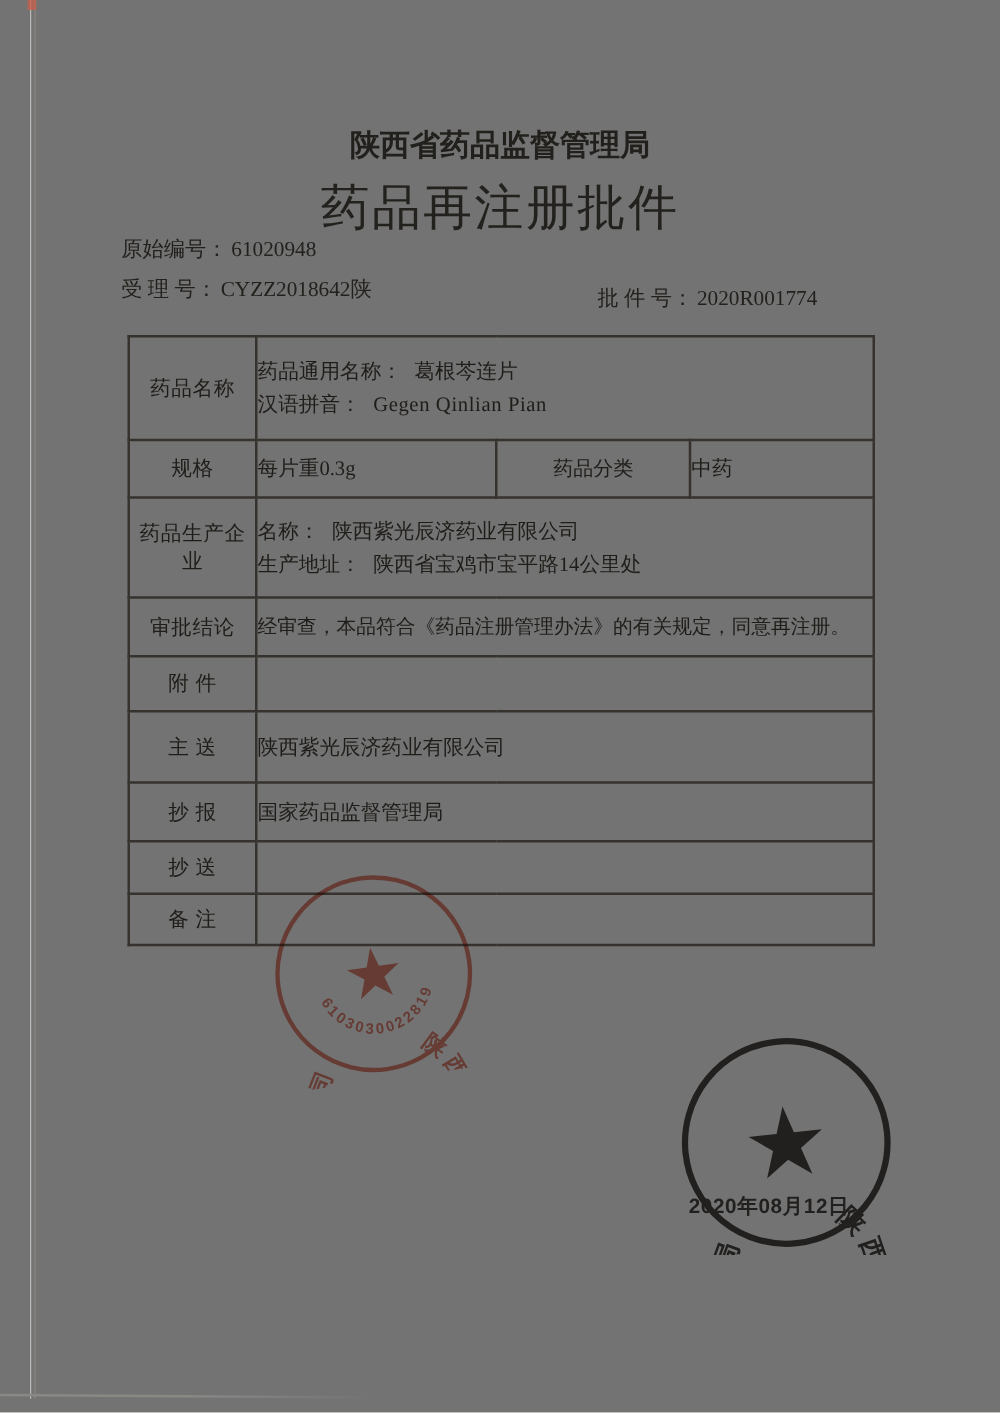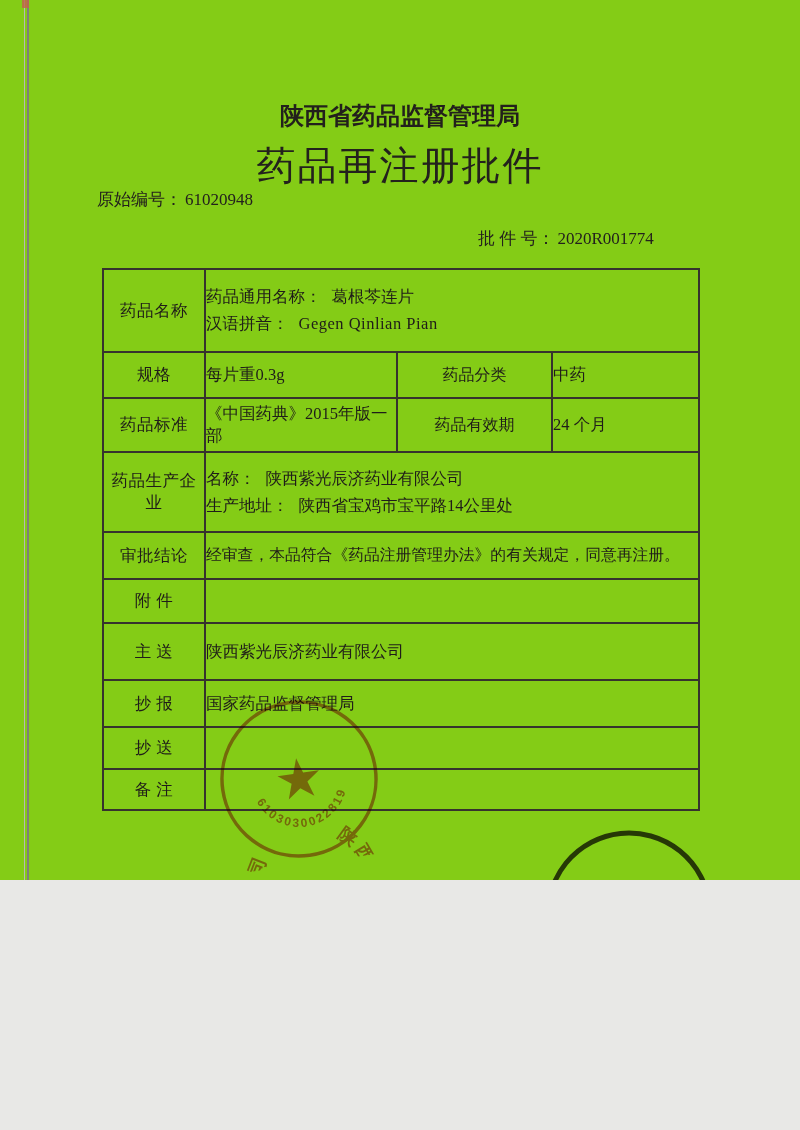--- a/index.html
+++ b/index.html
@@ -1,18 +1,18 @@
 <!DOCTYPE html>
 <html><head>
 <meta charset="utf-8">
 <style>
   html,body{margin:0;padding:0;background:#e8e8e6;}
   .page{
-    position:relative;width:800px;height:880px;margin:0 auto;
-    background:#84cc16;overflow:hidden;
+    position:relative;width:800px;height:1130px;margin:0 auto;
+    background:#737373;overflow:hidden;
     font-family:"Liberation Serif","DejaVu Serif",serif;
     color:#201e1a;
   }
   
   .edge-line-1{position:absolute;left:24px;top:0;width:1px;height:1119px;background:#bab8b4;}
   .edge-line-2{position:absolute;left:27px;top:0;width:2px;height:1119px;background:#807e7a;}
   .edge-tick{position:absolute;left:22px;top:0;width:7px;height:8px;background:#c4604c;opacity:.8;}
   .edge-bottom{position:absolute;left:0;top:1116px;width:300px;height:2px;
     background:linear-gradient(90deg,#8a8885 50%,rgba(138,136,133,0));transform:rotate(.35deg);}
   
@@ -67,20 +67,21 @@
 
   <div class="edge-line-1"></div>
   <div class="edge-line-2"></div>
   <div class="edge-tick"></div>
   <div class="edge-bottom"></div>
 
   <div class="org-title">陕西省药品监督管理局</div>
   <div class="doc-title">药品再注册批件</div>
 
   <div class="meta meta-original"><span class="k">原始编号：</span><span class="v">61020948</span></div>
+  <div class="meta meta-acceptance"><span class="k">受 理 号：</span><span class="v">CYZZ2018642陕</span></div>
   <div class="meta meta-approval"><span class="k">批 件 号：</span><span class="v">2020R001774</span></div>
 
   <table class="doc-table">
     <colgroup>
         <col style="width:102px">
         <col style="width:192px">
         <col style="width:155px">
         <col style="width:147px">
       </colgroup>
     <tbody>
@@ -89,26 +90,20 @@
         <td class="val multi" colspan="3">
           <div class="ln"><span class="k">药品通用名称：</span><span class="v">葛根芩连片</span></div>
           <div class="ln"><span class="k">汉语拼音：</span><span class="v latin">Gegen Qinlian Pian</span></div>
         </td>
       </tr>
       <tr class="r3">
         <td class="lab">规格</td>
         <td class="val">每片重0.3g</td>
         <td class="lab2">药品分类</td>
         <td class="val">中药</td>
-      </tr>
-      <tr class="r4">
-        <td class="lab">药品标准</td>
-        <td class="val2">《中国药典》2015年版一部</td>
-        <td class="lab2">药品有效期</td>
-        <td class="val">24 个月</td>
       </tr>
       <tr class="r5">
         <td class="lab">药品生产企业</td>
         <td class="val multi" colspan="3">
           <div class="ln"><span class="k">名称：</span><span class="v">陕西紫光辰济药业有限公司</span></div>
           <div class="ln"><span class="k">生产地址：</span><span class="v">陕西省宝鸡市宝平路14公里处</span></div>
         </td>
       </tr>
       <tr class="r6">
         <td class="lab">审批结论</td>

